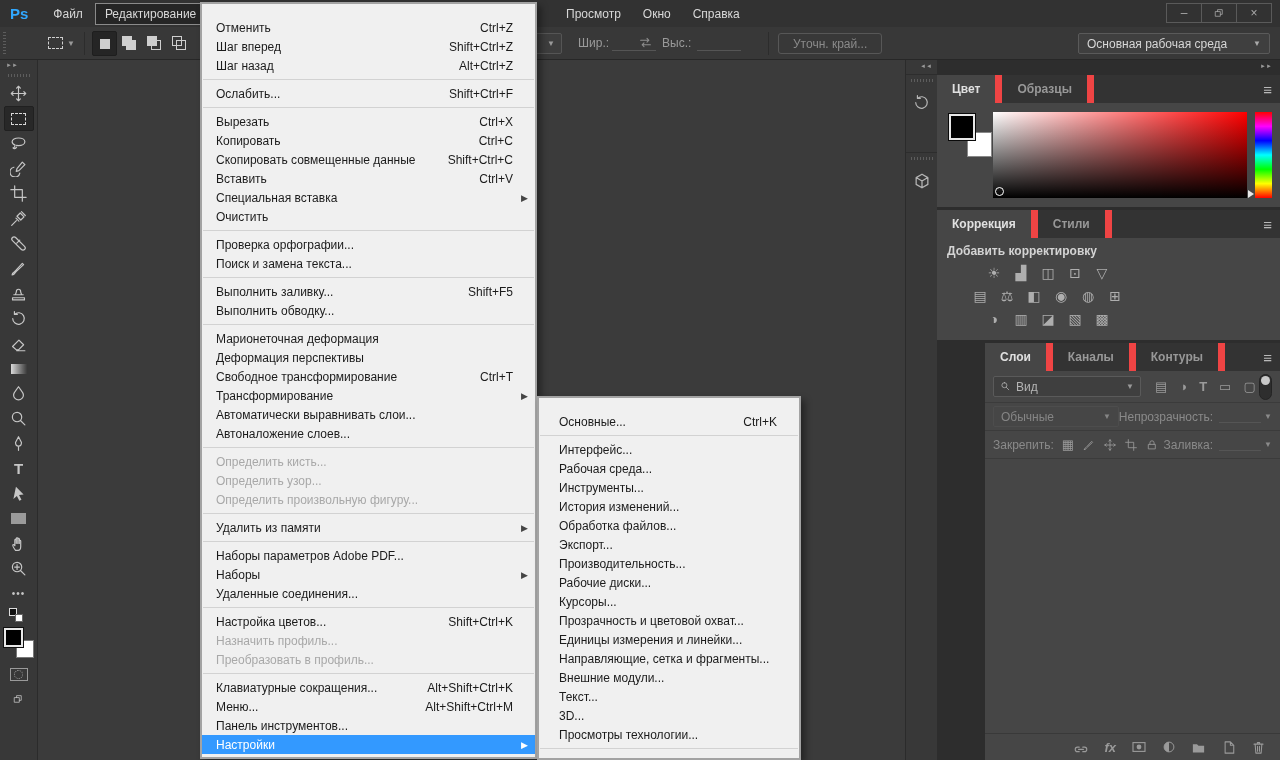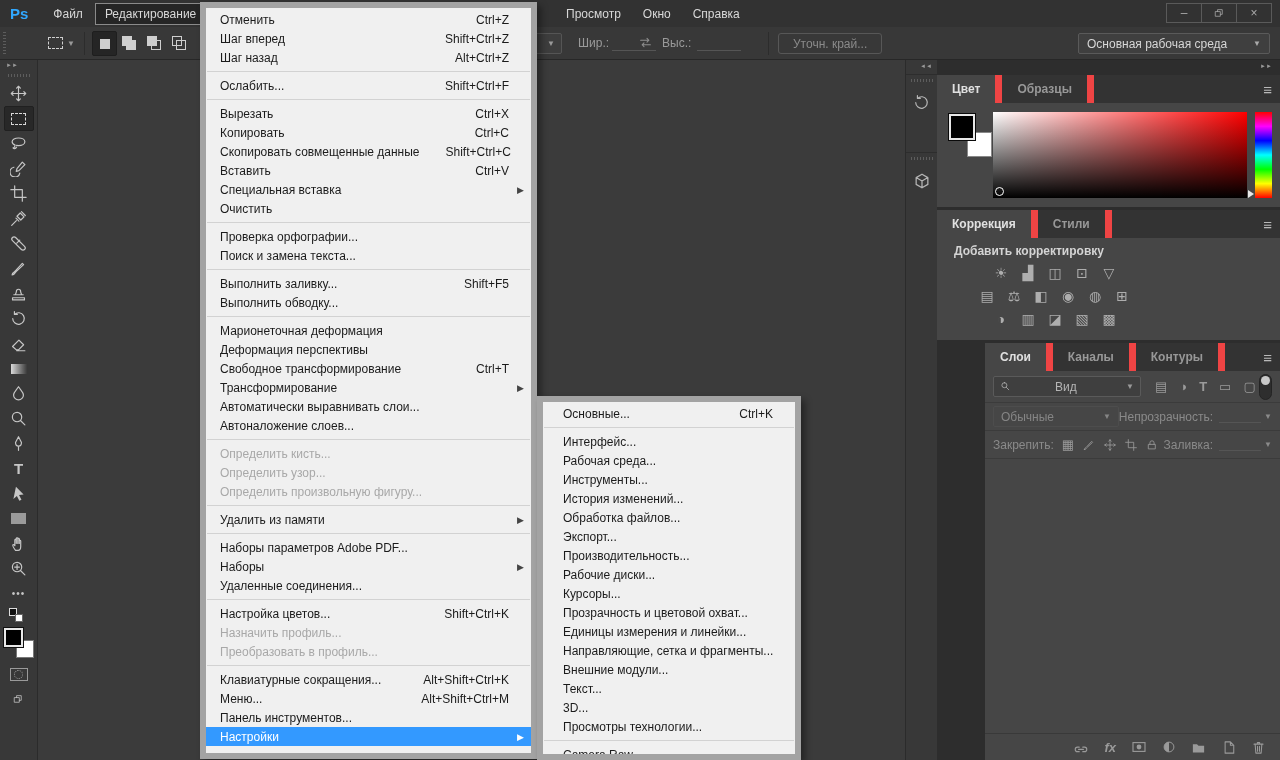--- a/index.html
+++ b/index.html
@@ -100,59 +100,59 @@
     background:linear-gradient(to bottom,rgba(0,0,0,0),#000),linear-gradient(to right,#fff,#f00);}
   .sat-field .marker{position:absolute;left:2px;bottom:2px;width:9px;height:9px;border:1px solid #fff;
     border-radius:50%;background:transparent;}
   .hue-arrow{width:8px;height:86px;position:relative;}
   .hue-arrow::after{content:"";position:absolute;bottom:0;left:1px;width:0;height:0;
     border-top:4px solid transparent;border-bottom:4px solid transparent;border-left:6px solid #e8e8e8;}
   .hue-strip{width:17px;height:86px;
     background:linear-gradient(to bottom,#f00,#f0f,#00f,#0ff,#0f0,#ff0,#f00);}
 
   
-  .adj-body{height:102px;padding:6px 0 0 10px;margin-left:7px;}
+  .adj-body{height:102px;padding:6px 0 0 10px;}
   .adj-title{font-size:12px;font-weight:bold;color:#d4d4d4;margin-bottom:6px;}
   .adj-row{display:flex;gap:9px;margin-bottom:5px;color:#aeaeae;font-size:14px;line-height:18px;}
   .adj-row .ai{width:18px;text-align:center;}
   .adj-r1{padding-left:38px;}
   .adj-r2{padding-left:24px;}
   .adj-r3{padding-left:38px;}
 
   
   .layers{position:absolute;left:0;right:0;top:283px;bottom:0;display:flex;flex-direction:column;margin-left:48px;}
   .lrow{display:flex;align-items:center;padding:0 8px;border-bottom:1px solid #3b3b3b;
     color:#8a8a8a;font-size:12px;flex:0 0 auto;}
   .lrow1{height:32px;}
   .lrow2{height:28px;}
   .lrow3{height:28px;}
   .searchbox{width:148px;height:21px;background:#3f3f3f;border:1px solid #5a5a5a;border-radius:2px;
-    display:flex;align-items:center;padding:0 6px;color:#b5b5b5;gap:39px;}
+    display:flex;align-items:center;padding:0 6px;color:#b5b5b5;}
   .searchbox .chev{margin-left:auto;font-size:8px;color:#999;}
   .filter-icons{display:flex;gap:12px;margin-left:14px;color:#9a9a9a;font-size:13px;align-items:center;}
   .filter-icons .fT{font-weight:bold;font-size:13px;}
   .pill{margin-left:auto;width:13px;height:26px;background:#2e2e2e;border:1px solid #242424;
     border-radius:7px;position:relative;}
   .pill::after{content:"";position:absolute;top:1px;left:1px;width:9px;height:9px;border-radius:50%;background:#c9c9c9;}
   .blend-dd{width:238px;height:21px;border:1px solid #4d4d4d;border-radius:2px;display:flex;
     align-items:center;padding:0 7px;color:#858585;}
   .blend-dd .chev{margin-left:auto;font-size:8px;}
   .mini-dd{display:flex;align-items:center;margin-left:6px;}
   .mini-dd .line{width:42px;height:12px;border-bottom:1px solid #555;}
   .mini-dd .chev{font-size:8px;margin-left:3px;}
   .lock-icons{display:flex;gap:9px;align-items:center;margin-left:8px;color:#9a9a9a;font-size:13px;}
   .layers-empty{flex:1;background:#464646;}
   .layers-bottom{height:27px;border-top:1px solid #393939;display:flex;align-items:center;
     justify-content:flex-end;gap:15px;padding-right:14px;color:#9a9a9a;flex:0 0 auto;}
   .fx-txt{font-style:italic;font-size:13px;font-weight:bold;}
   .r-label{margin-left:auto;}
 
   
-  .popup{position:absolute;background:#f0f0f0;border:6px solid #a3a3a3;
-    box-shadow:4px 4px 7px rgba(0,0,0,.4);font-size:12px;color:#1b1b1b;overflow:hidden;padding:2px 0;}
+  .popup{position:absolute;background:#f0f0f0;border:2px solid #a3a3a3;
+    box-shadow:4px 4px 7px rgba(0,0,0,.4);font-size:12px;color:#1b1b1b;overflow:hidden;padding:14px 0;}
   .editmenu{left:200px;top:2px;width:337px;height:757px;z-index:10;}
   .prefsmenu{left:537px;top:396px;width:264px;height:364px;z-index:11;}
   .mi{height:19px;display:flex;align-items:center;padding:0 22px 0 14px;position:relative;white-space:nowrap;}
   .mi .lbl{flex:1;}
   .mi .sc{margin-left:26px;}
   .mi .arr{position:absolute;right:7px;font-size:9px;color:#444;}
   .mi.disabled,.mi.disabled .sc{color:#a8a8a8;}
   .mi.hl{background:#3399ff;color:#fff;}
   .mi.hl .arr{color:#fff;}
   .msep{height:1px;background:#d2d2d2;margin:4px 1px;}

